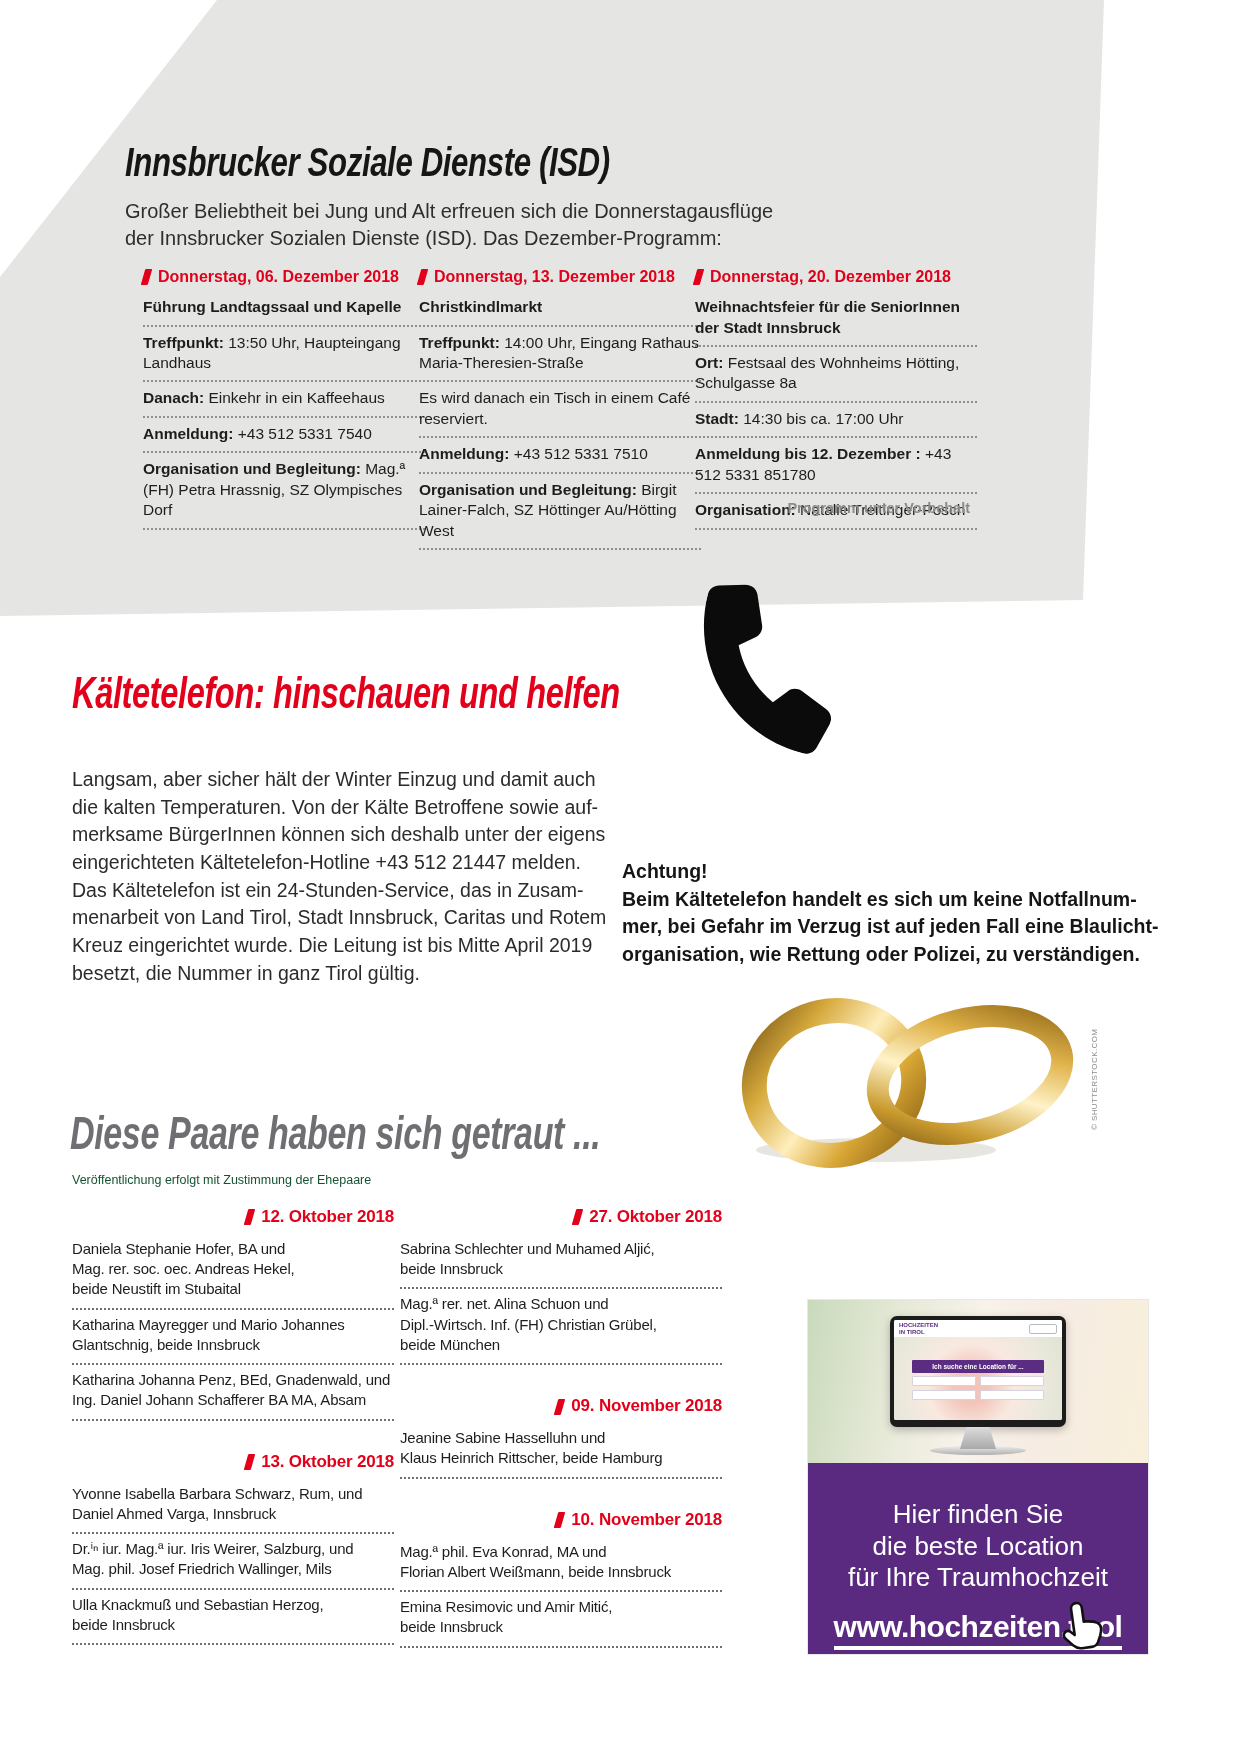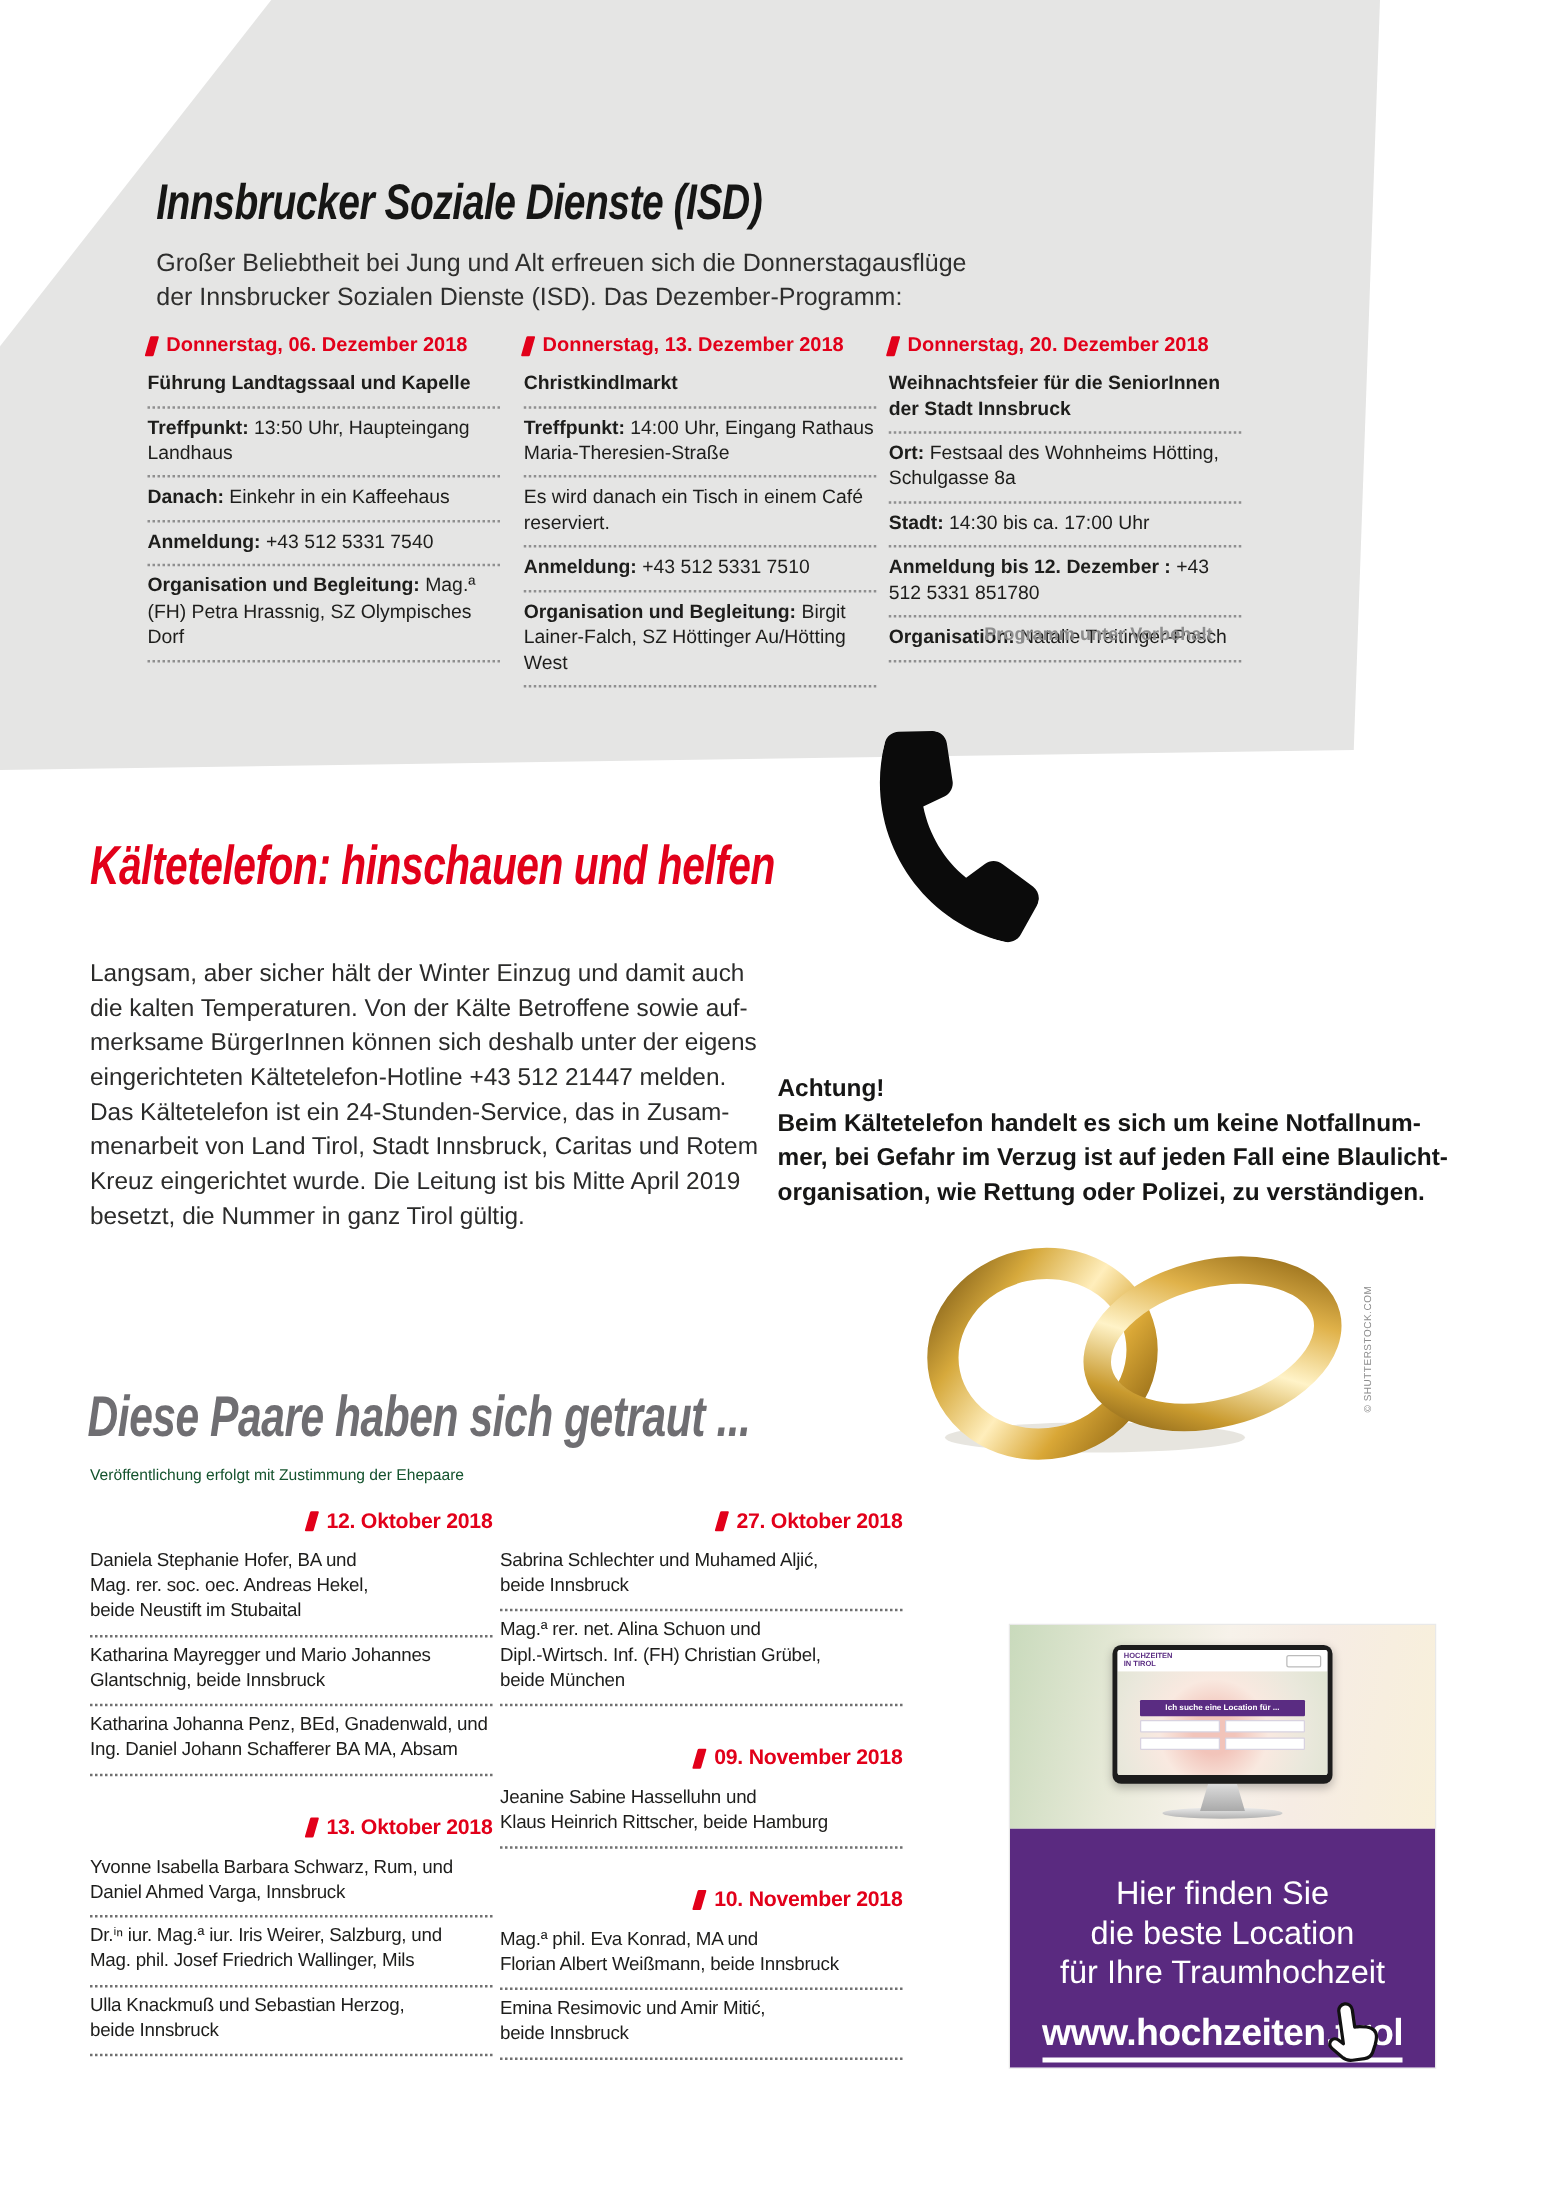--- a/index.html
+++ b/index.html
@@ -8,23 +8,23 @@
 
   
   .gray-block{position:absolute;left:0;top:0;width:1240px;height:630px;background:#e5e5e4;
     clip-path:polygon(217px 0,1104px 0,1083px 600px,0 616px,0 277px);}
 
   .isd-title{position:absolute;left:125px;top:140px;margin:0;font-size:40px;font-style:italic;font-weight:bold;
     color:#161615;white-space:nowrap;letter-spacing:-.5px;transform:scaleX(.78);transform-origin:left top;}
   .isd-intro{position:absolute;left:125px;top:198px;margin:0;font-size:20px;line-height:1.35;color:#2e2e2d;white-space:pre-line;}
 
   .event-col{position:absolute;top:266px;width:282px;font-size:15.5px;line-height:1.32;color:#1d1d1b;}
-  .event-col:nth-child(1){left:118px}
+  .event-col:nth-child(1){left:143px}
   .event-col:nth-child(2){left:419px}
-  .event-col:nth-child(3){left:711px}
+  .event-col:nth-child(3){left:695px}
 
   .date-row{display:flex;align-items:center;gap:8px;color:#e2001a;font-weight:bold;font-size:16px;margin-bottom:6px;}
   .slash{display:inline-block;width:7px;height:16px;transform:skewX(-16deg);background:#e2001a;border-radius:1px;flex:0 0 auto;}
   .slash.gray{background:#9b9b9b;width:8px;height:18px;}
 
   .field{padding:4px 0 7px;border-bottom:2px dotted #8f8f8f;margin-bottom:2px;}
   .field.title{font-weight:bold;}
   .field b{font-weight:bold;}
 
   .program-note{position:absolute;left:700px;top:500px;width:270px;text-align:right;font-weight:bold;color:#8c8c8c;font-size:14.5px;}

